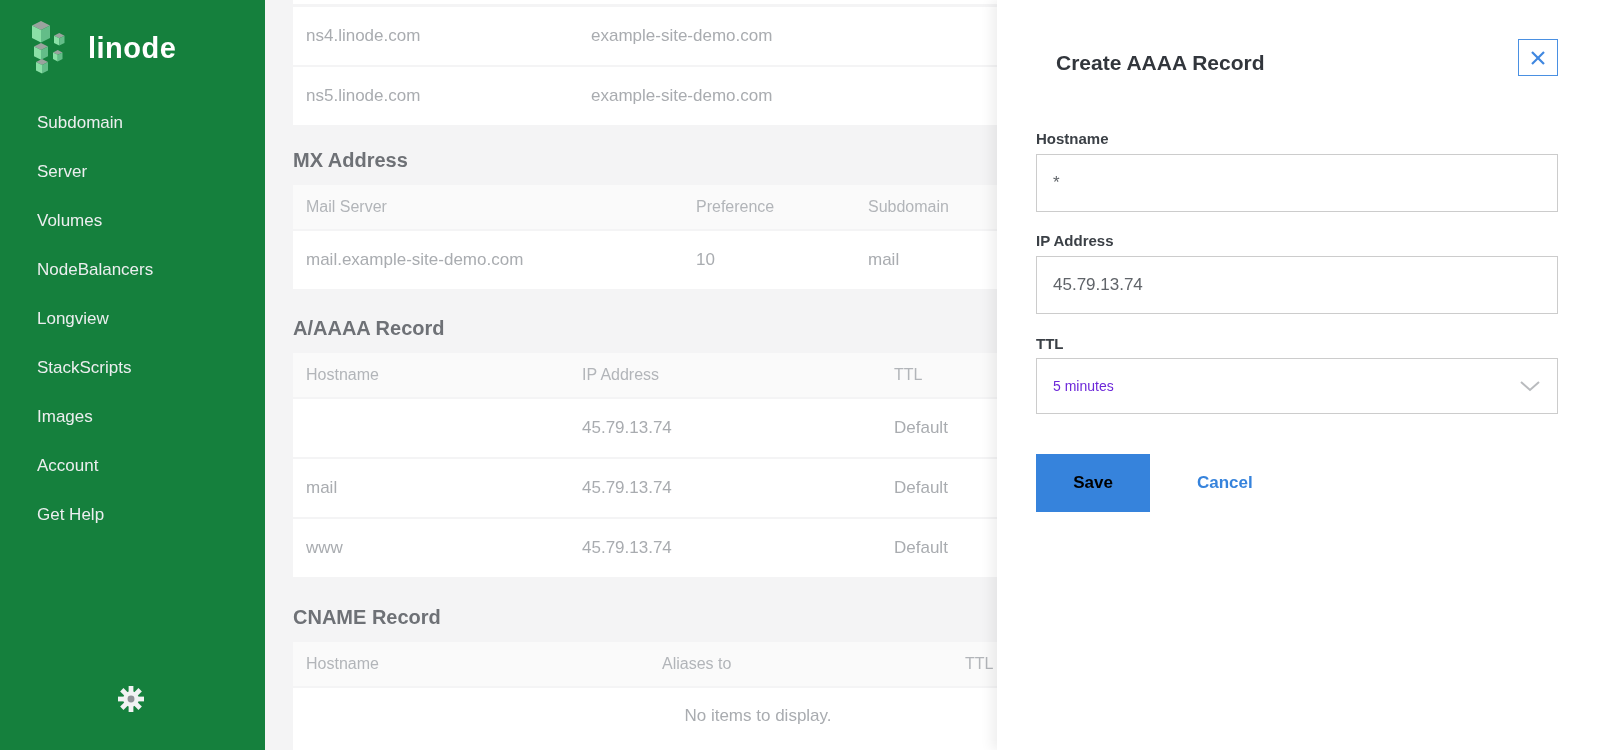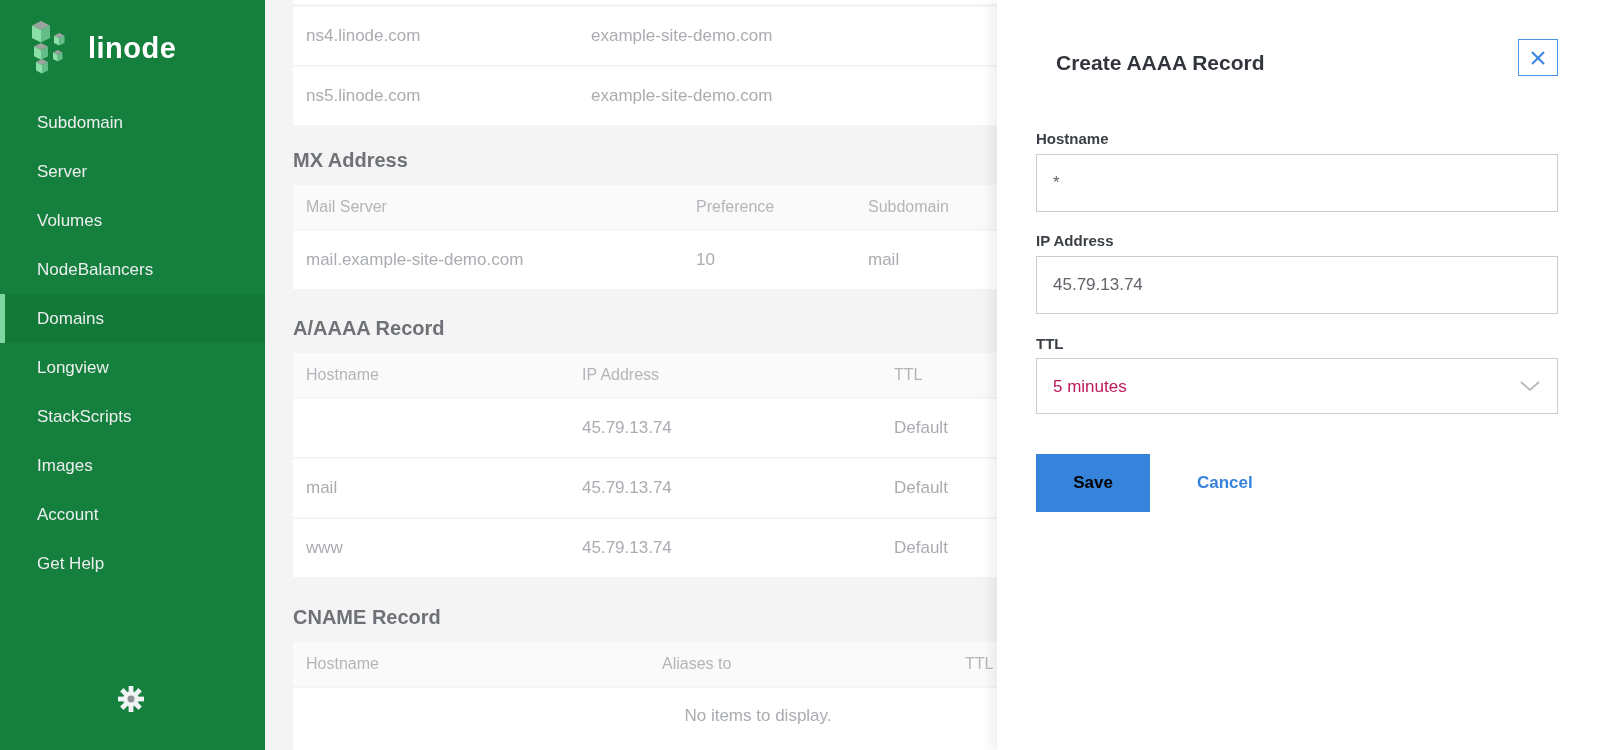--- a/index.html
+++ b/index.html
@@ -114,21 +114,21 @@
     border: 1px solid #cccccc; border-radius: 0; background: #fff;
     font-family: "Liberation Sans", "DejaVu Sans", sans-serif;
     font-size: 17px; color: #606469; padding: 0 16px; outline: none;
   }
   .select-wrap { position: relative; width: 522px; margin-top: 5px; }
   .ttl-select {
     -webkit-appearance: none; appearance: none;
     display: block; width: 522px; height: 56px;
     border: 1px solid #cccccc; border-radius: 0; background: #fff;
     font-family: "Liberation Sans", "DejaVu Sans", sans-serif;
-    font-size: 17px; color: #be185d; padding: 0 16px; outline: none;
+    font-size: 14px; color: #6d28d9; padding: 0 16px; outline: none;
     cursor: pointer;
   }
   .chevron {
     position: absolute; right: 18px; top: 23px; pointer-events: none;
   }
   .btn-row { margin-top: 40px; display: flex; align-items: center; }
   .save-btn {
     width: 114px; height: 58px;
     background: #3683dc; color: #000000;
     border: none; border-radius: 0;
@@ -170,23 +170,20 @@
       </div>
     <div class="nav-item">
         <span>Server</span>
       </div>
     <div class="nav-item">
         <span>Volumes</span>
       </div>
     <div class="nav-item">
         <span>NodeBalancers</span>
       </div>
-    <div class="nav-item active">
-        <span>Domains</span>
-      </div>
     <div class="nav-item">
         <span>Longview</span>
       </div>
     <div class="nav-item">
         <span>StackScripts</span>
       </div>
     <div class="nav-item">
         <span>Images</span>
       </div>
     <div class="nav-item">

